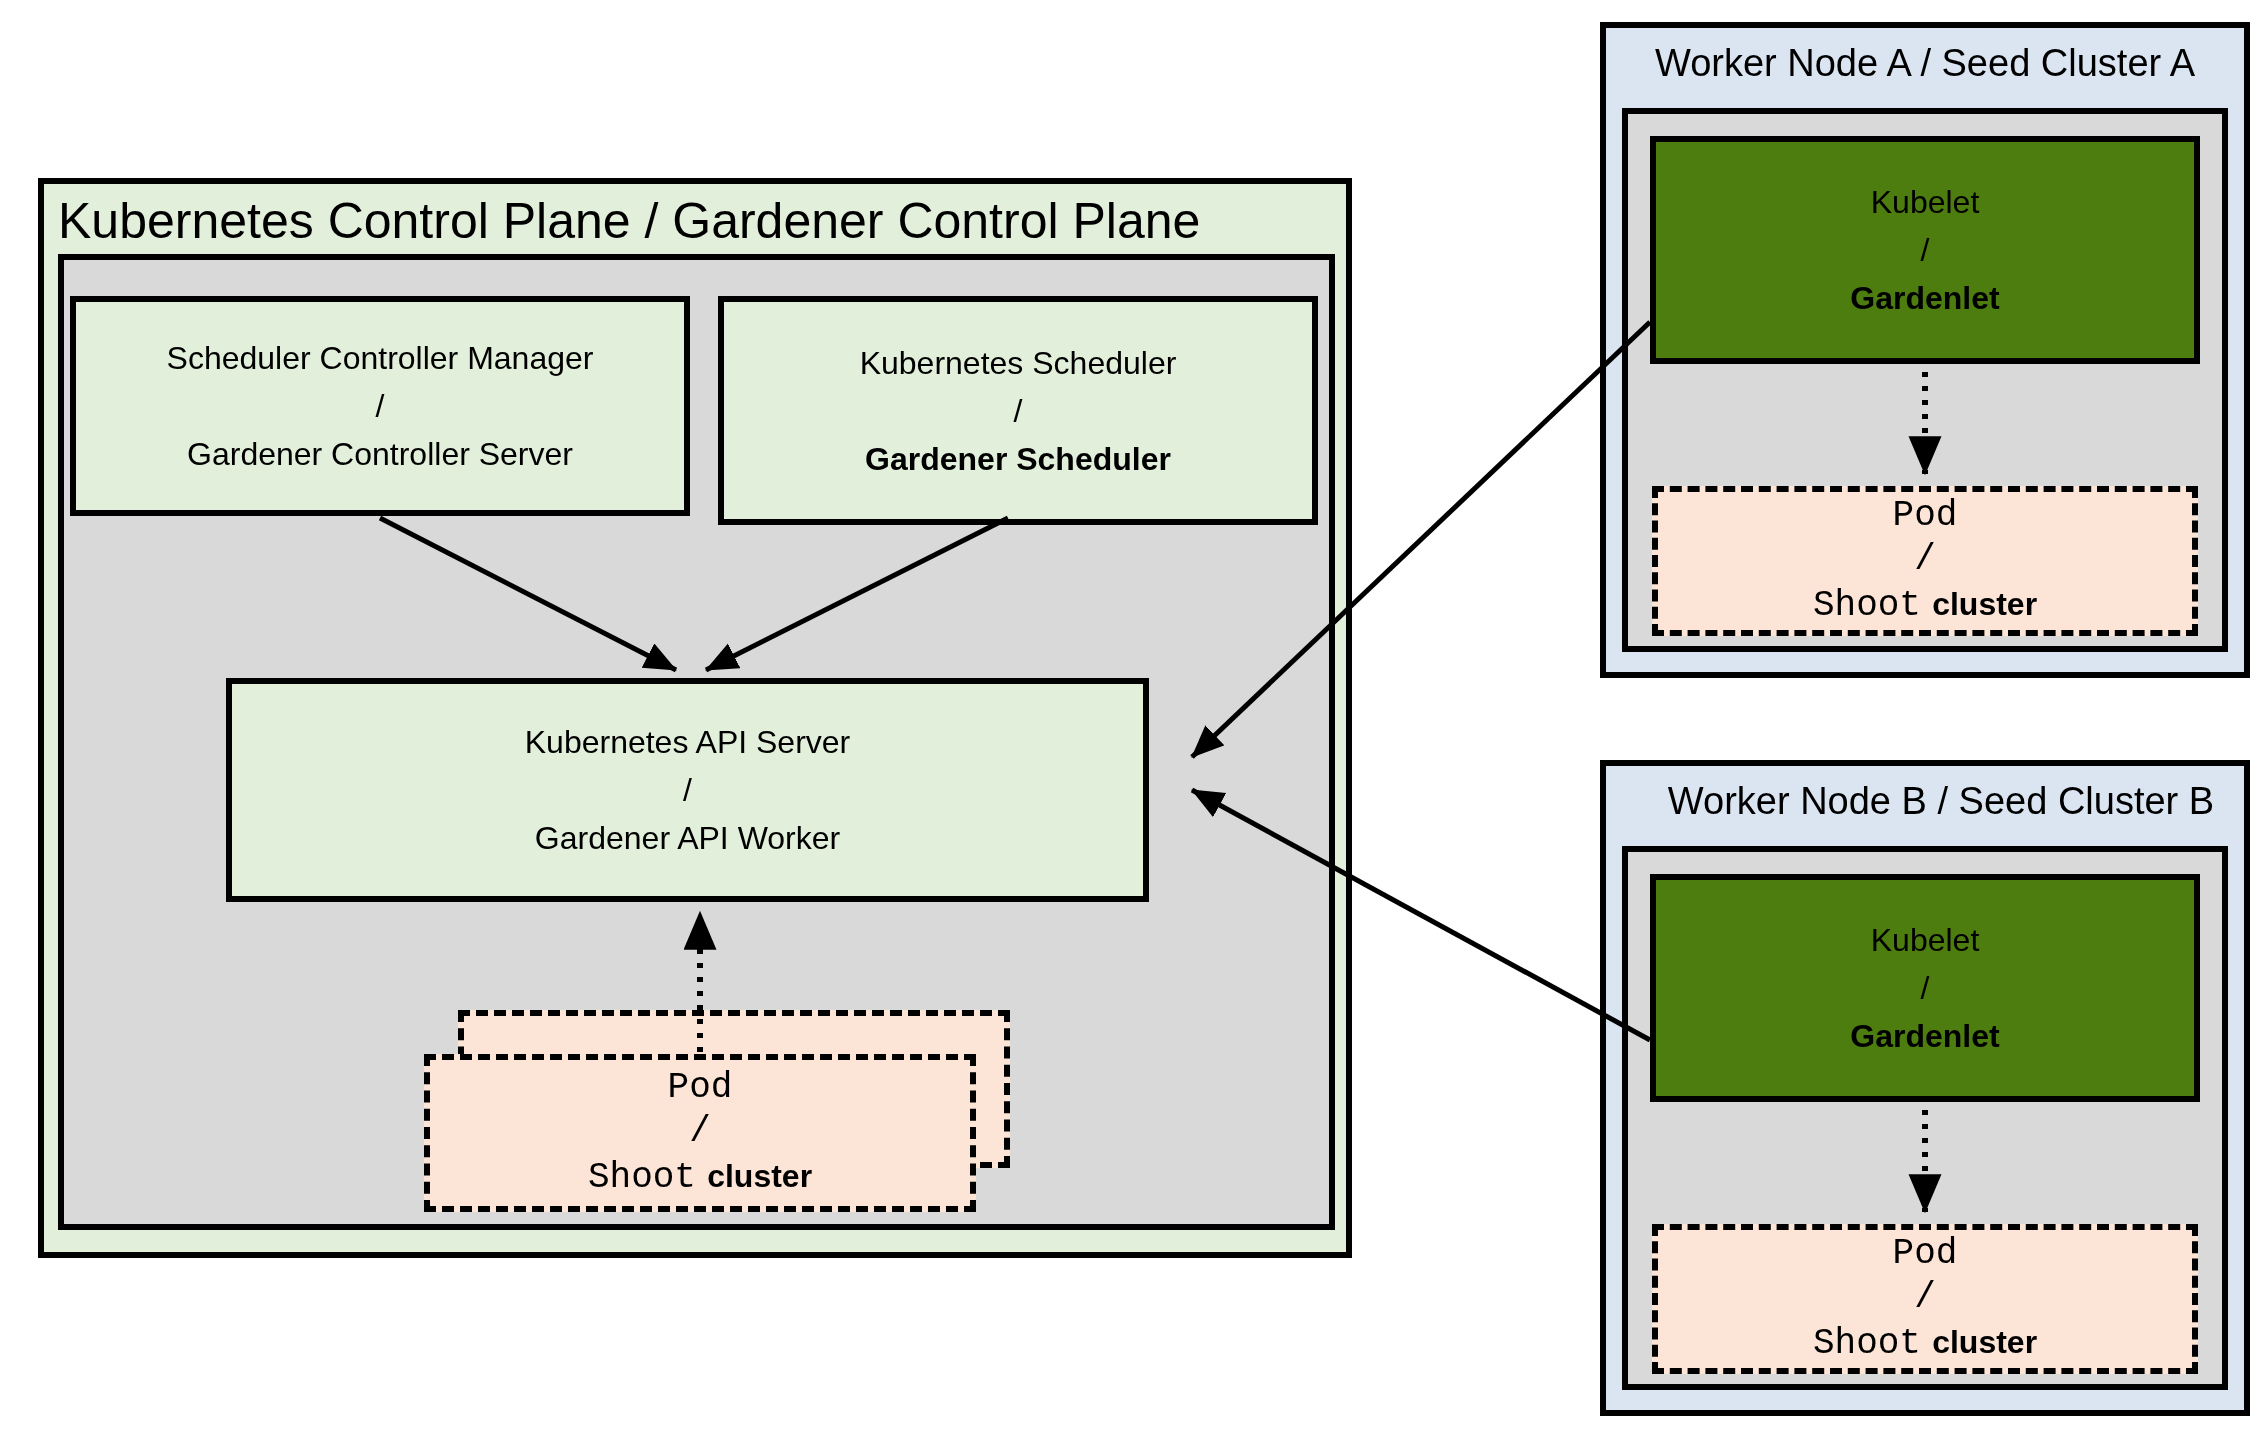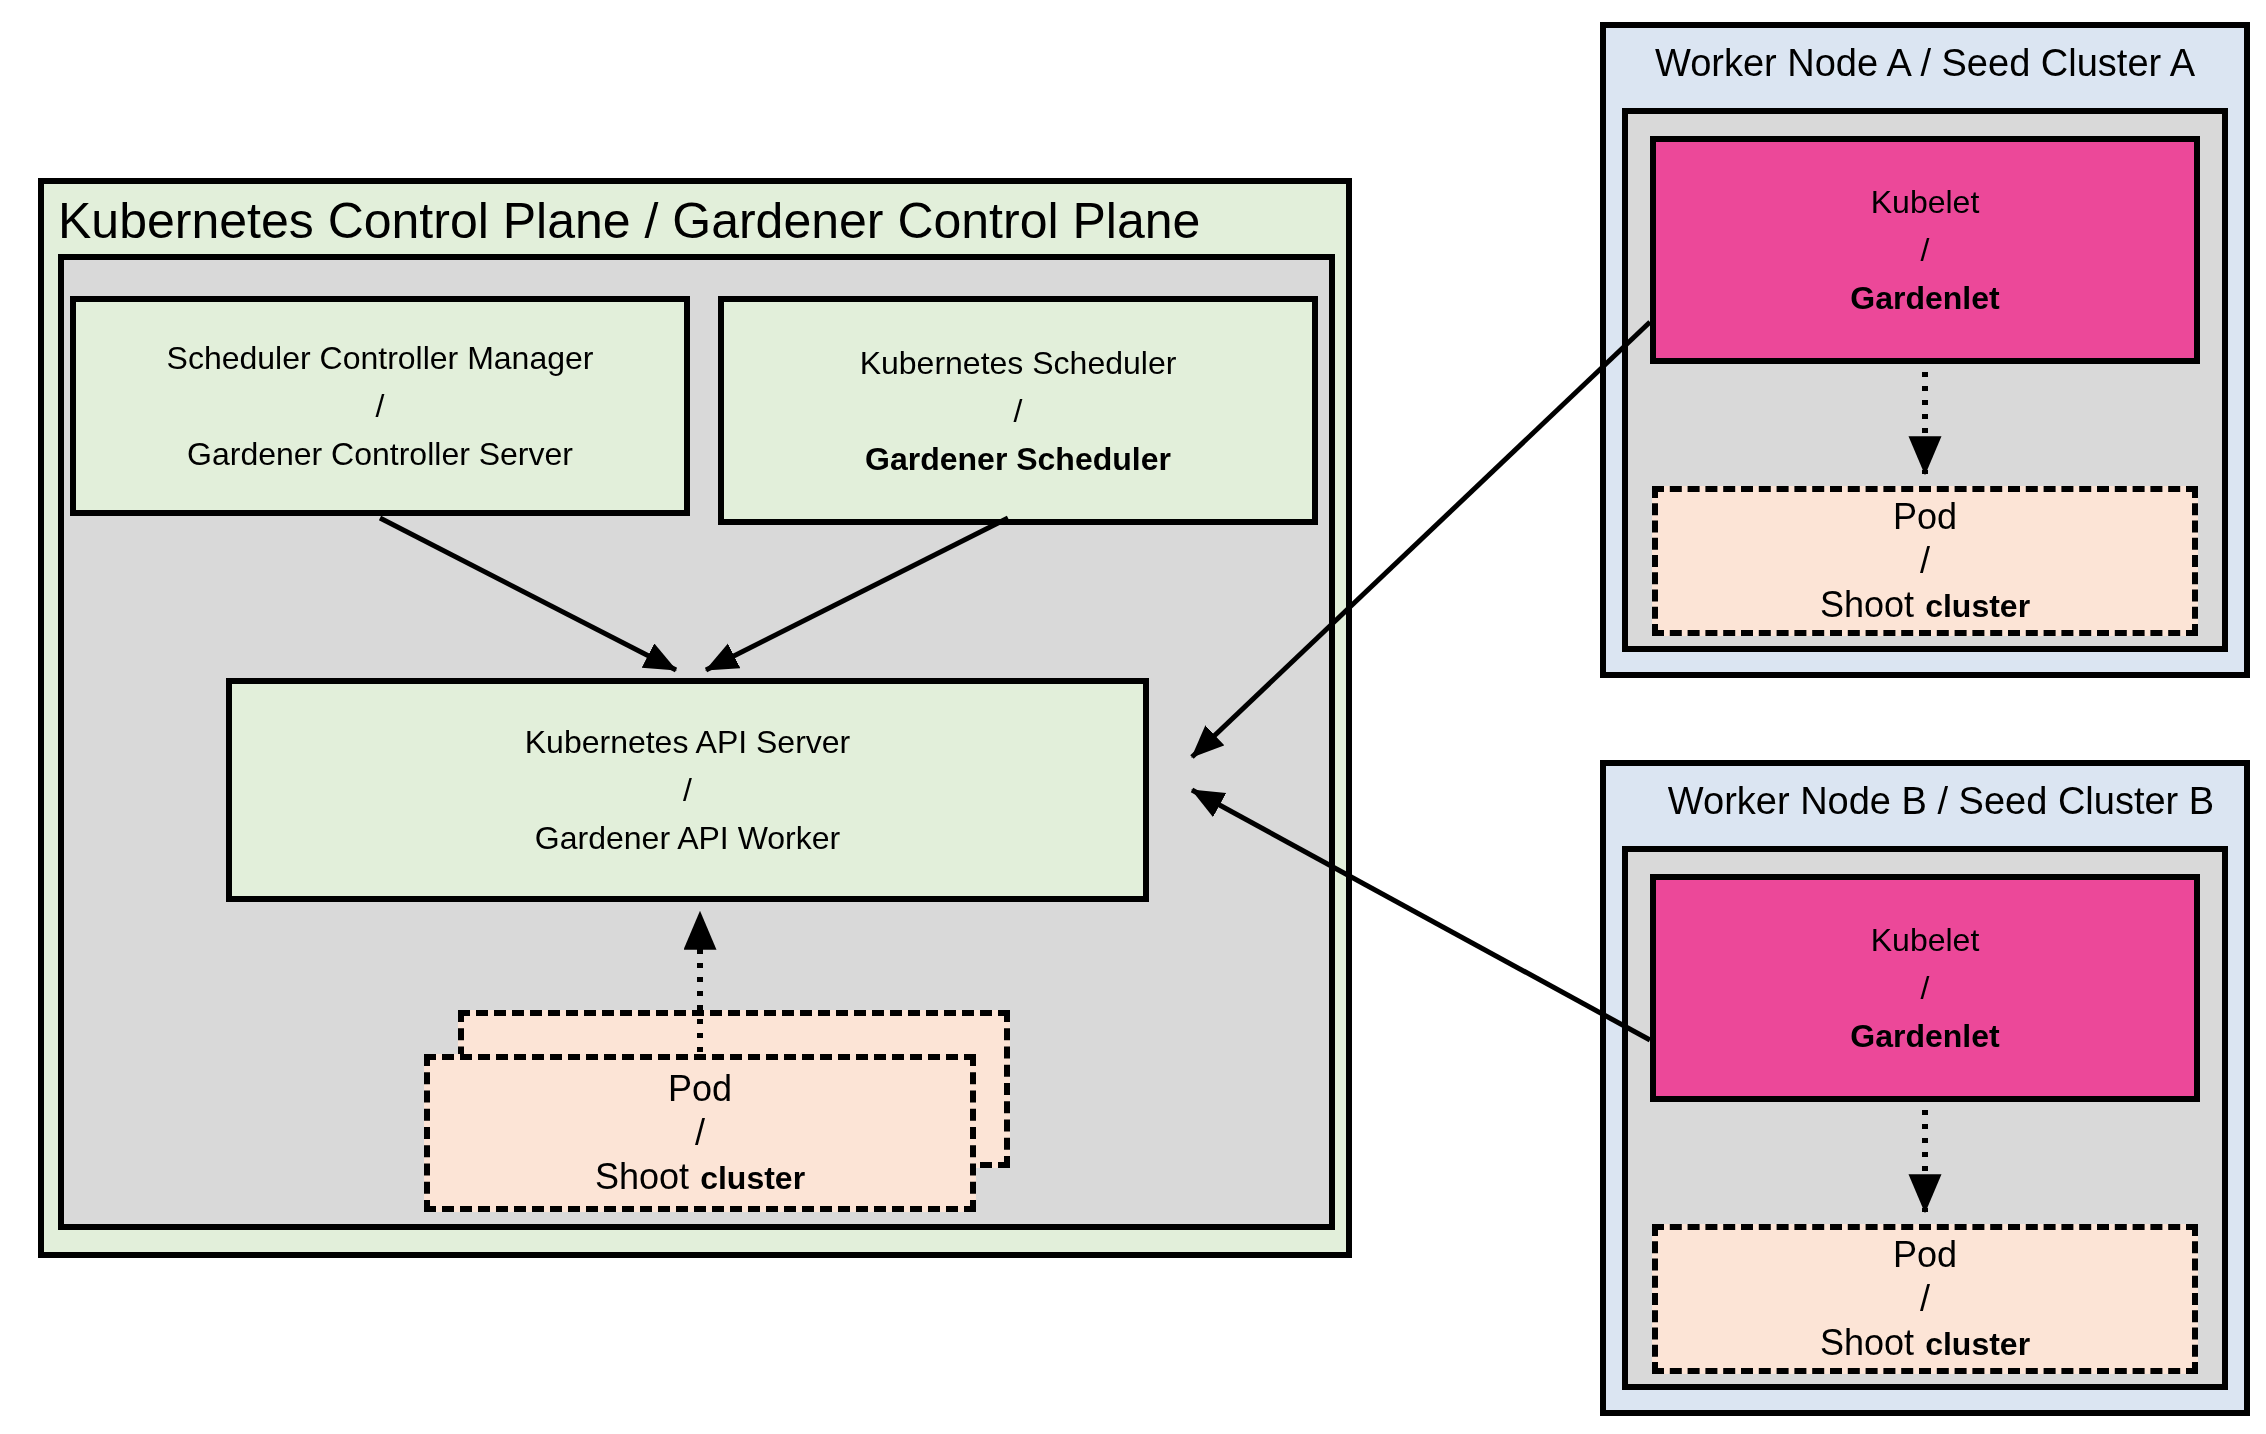--- a/index.html
+++ b/index.html
@@ -2,27 +2,27 @@
 <html><head>
 <meta charset="utf-8">
 <style>
   html,body{margin:0;padding:0;background:#ffffff;}
   #canvas{position:relative;width:2266px;height:1434px;background:#ffffff;overflow:hidden;
           font-family:"Liberation Sans", sans-serif;color:#000;}
   .box{position:absolute;box-sizing:border-box;border:6px solid #000;}
   .fill-green{background:#e2efda;}
   .fill-gray{background:#d9d9d9;}
   .fill-blue{background:#dbe5f2;}
-  .fill-orange{background:#ec4899;}
+  .fill-orange{background:#4d7c0f;}
   .fill-peach{background:#fce4d6;}
   .dashed{border:6px dashed #000;}
   .label{display:flex;flex-direction:column;justify-content:center;align-items:center;
          text-align:center;font-size:32px;line-height:1.5;width:100%;height:100%;}
   .pod-label{line-height:1.22;font-size:36px;}
-  .mono{font-family:Liberation Sans, sans-serif;}
+  .mono{font-family:Liberation Mono, monospace;}
   .bold{font-weight:bold;}
   .cluster-word{font-family:"Liberation Sans",sans-serif;font-weight:bold;font-size:32px;margin-left:0.35em;}
   .big-title{position:absolute;font-size:50px;white-space:nowrap;}
   .center-title{position:absolute;width:100%;text-align:center;font-size:38px;}
   svg#arrows{position:absolute;left:0;top:0;pointer-events:none;}
 </style>
 </head>
 <body>
 
 <div id="canvas">

